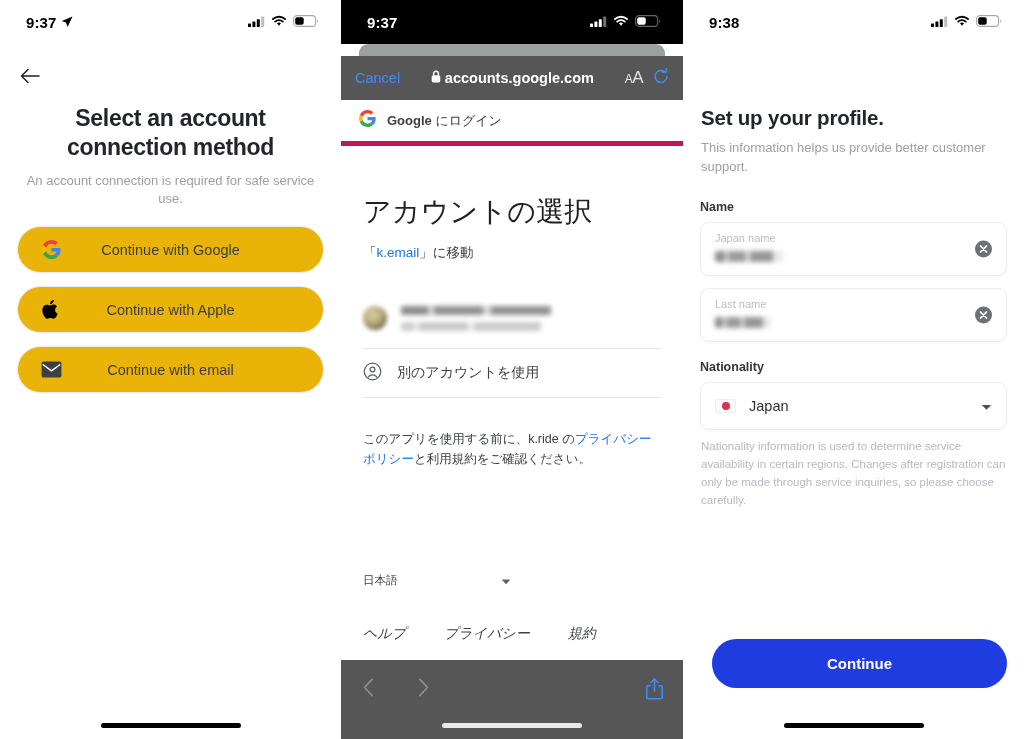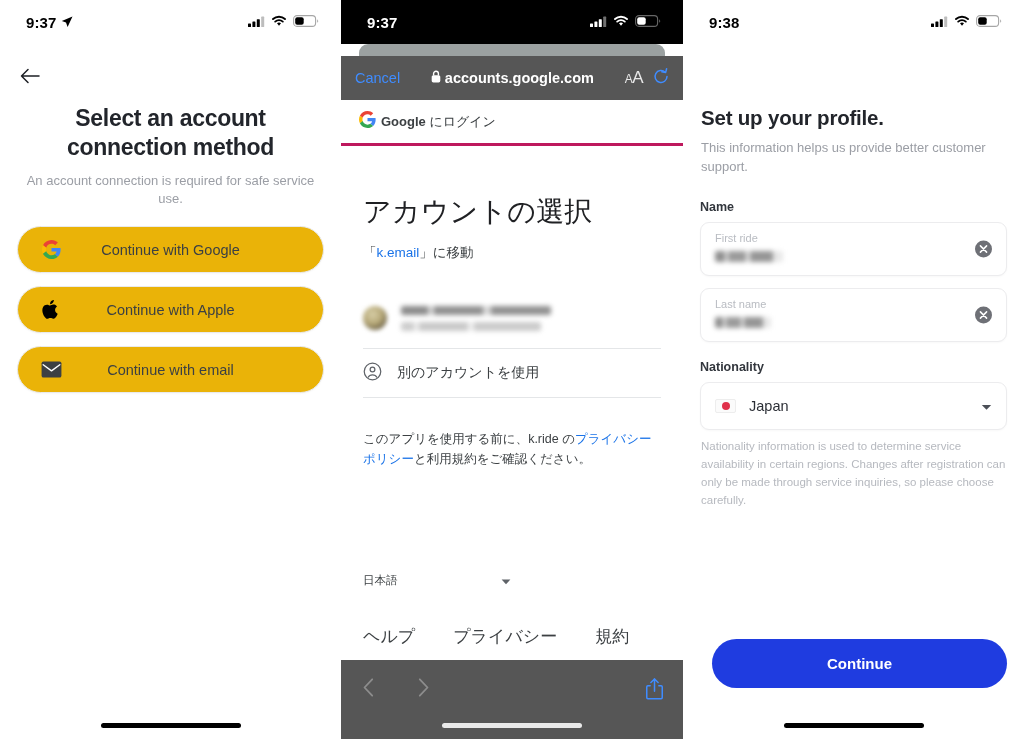--- a/index.html
+++ b/index.html
@@ -38,21 +38,21 @@
                  background: #9ba1a1; border-radius: 9px 9px 0 0; }
   .sf-toolbar { position: absolute; top: 56px; left: 0; right: 0; height: 44px; background: #565656;
                 display: flex; align-items: center; padding: 0 14px; gap: 10px; }
   .sf-cancel { color: #3f8cff; font-size: 14.5px; cursor: pointer; }
   .sf-url { flex: 1; display: flex; align-items: center; justify-content: center; gap: 4px;
             color: #fff; font-size: 14.5px; font-weight: bold; }
   .sf-aa { color: #e8e8e8; font-size: 14px; letter-spacing: -.5px; cursor: pointer; }
   .sf-aa .big { font-size: 17px; }
   .sf-reload { color: #3f8cff; cursor: pointer; }
   .g-header { position: absolute; top: 100px; left: 0; right: 0; height: 46px; display: flex;
-              align-items: center; gap: 5px; padding-left: 18px; border-bottom: 3px solid #be185d; background: #fff; }
+              align-items: center; gap: 11px; padding-left: 18px; border-bottom: 5px solid #be185d; background: #fff; }
   .g-header .txt { font-size: 13px; color: #3c4043; }
   .g-header .txt b { font-weight: bold; }
   .p2-body { position: absolute; top: 147px; left: 0; right: 0; bottom: 79px; background: #fff; }
   .g-title { position: absolute; top: 46px; left: 22px; font-size: 28px; color: #202124; font-weight: normal; letter-spacing: .2px; }
   .g-sub { position: absolute; top: 97px; left: 22px; font-size: 13.5px; color: #3c4043; }
   .g-sub a { color: #1a73e8; text-decoration: none; }
   .acct-row { position: absolute; top: 142px; left: 22px; right: 22px; height: 58px; display: flex; align-items: center; gap: 14px; cursor: pointer; }
   .avatar-blur { width: 24px; height: 24px; border-radius: 50%;
                  background: radial-gradient(circle at 40% 35%, #d8cfa8 0%, #b6a878 45%, #6b6044 75%, #4a432e 100%);
                  filter: blur(2.2px); }
@@ -67,21 +67,21 @@
                 display: flex; align-items: center; gap: 15px; cursor: pointer; }
   .other-acct .lbl { font-size: 14px; color: #3c4043; }
   .acct-div2 { position: absolute; top: 250px; left: 22px; right: 22px; height: 1px; background: #e4e6e8; }
   .g-legal { position: absolute; top: 282px; left: 22px; right: 22px; font-size: 12.5px;
              line-height: 1.62; color: #3c4043; }
   .g-legal a { color: #1a73e8; text-decoration: none; }
   .lang-select { position: absolute; top: 420px; left: 22px; width: 148px; height: 26px;
                  display: flex; align-items: center; justify-content: space-between; cursor: pointer; }
   .lang-select .lbl { font-size: 11.5px; color: #3c4043; }
   .g-footlinks { position: absolute; top: 478px; left: 22px; display: flex; gap: 38px; }
-  .g-footlinks span { font-size: 17px; color: #3c4043; cursor: pointer; }
+  .g-footlinks span { font-size: 14px; color: #3c4043; cursor: pointer; font-style: italic; }
   .sf-bottombar { position: absolute; left: 0; right: 0; bottom: 0; height: 79px; background: #565656;
                   display: flex; align-items: flex-start; padding: 18px 20px 0 22px; }
   .sf-nav { display: flex; gap: 44px; }
   .sf-nav .chev { color: #8d8d8d; }
   .sf-share { margin-left: auto; color: #3f8cff; cursor: pointer; }
 
   
   .p3-head { position: absolute; top: 106px; left: 18px; right: 18px; }
   .p3-title { font-size: 20.5px; font-weight: bold; color: #22252b; letter-spacing: -0.2px; }
   .p3-sub { margin-top: 9px; font-size: 13px; line-height: 1.45; color: #9b9ea5; }
@@ -376,21 +376,21 @@
 
     <div class="p3-head">
       <div class="p3-title">Set up your profile.</div>
       <div class="p3-sub">This information helps us provide better customer support.</div>
     </div>
 
     <div class="field-group fg-name">
       <div class="fg-label">Name</div>
 
       <div class="tfield">
-        <span class="flabel">First ride</span>
+        <span class="flabel">Japan name</span>
         <span class="fvalue v1"></span>
         <span class="clear-btn">
           <svg width="9" height="9" viewBox="0 0 9 9">
               <path d="M1.4 1.4 L7.6 7.6 M7.6 1.4 L1.4 7.6" stroke="#fff" stroke-width="1.5" stroke-linecap="round"></path>
             </svg>
         </span>
       </div>
 
       <div class="tfield">
         <span class="flabel">Last name</span>

